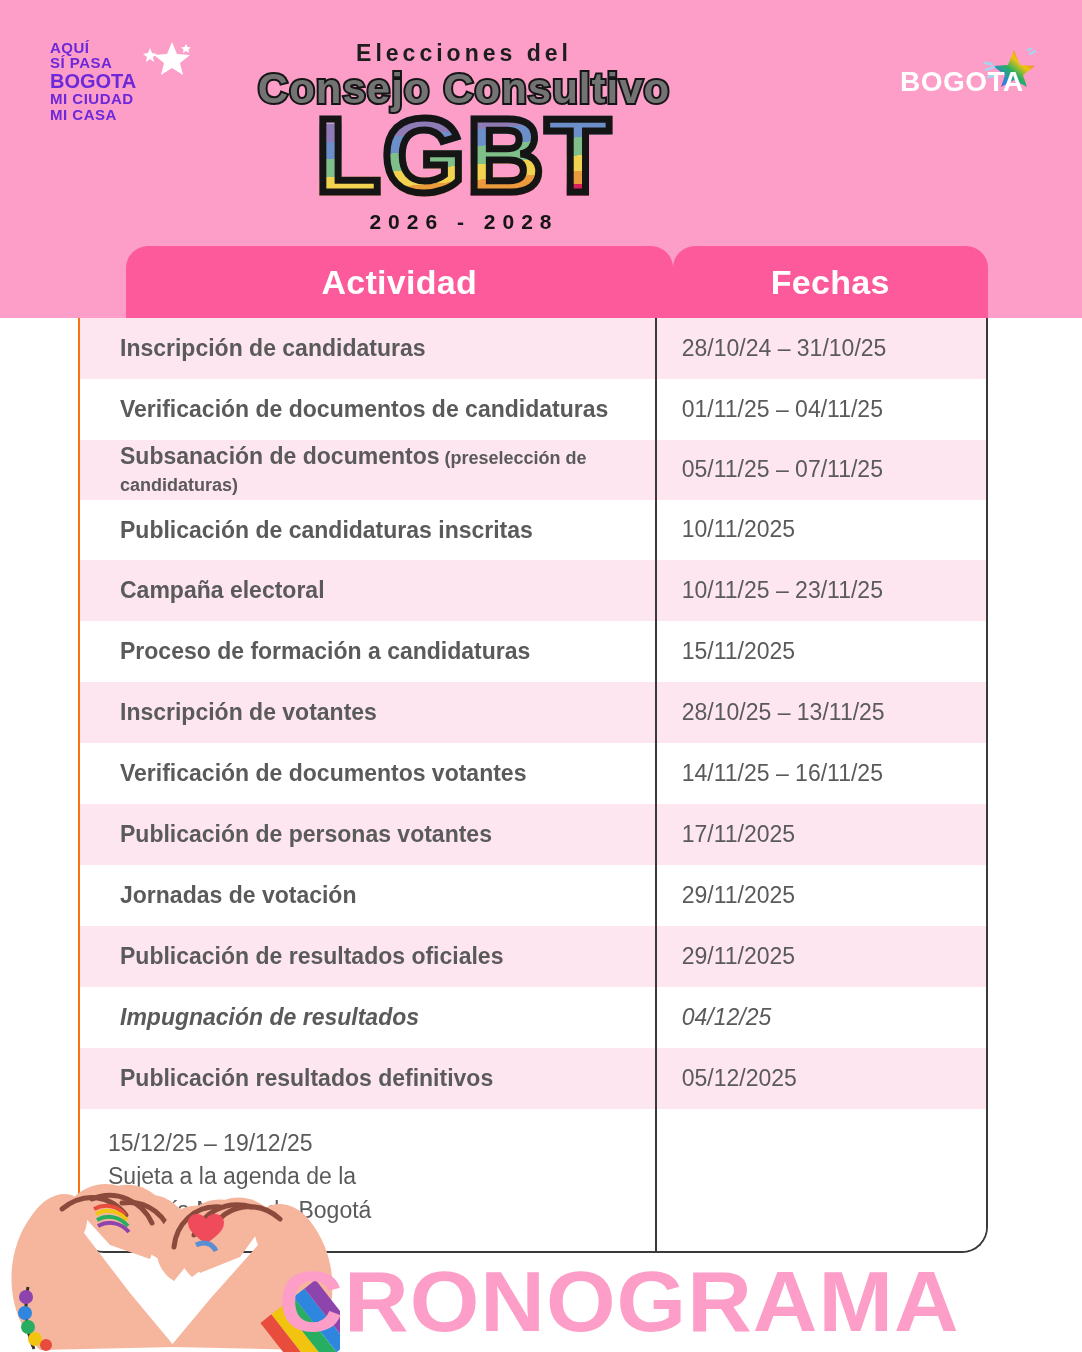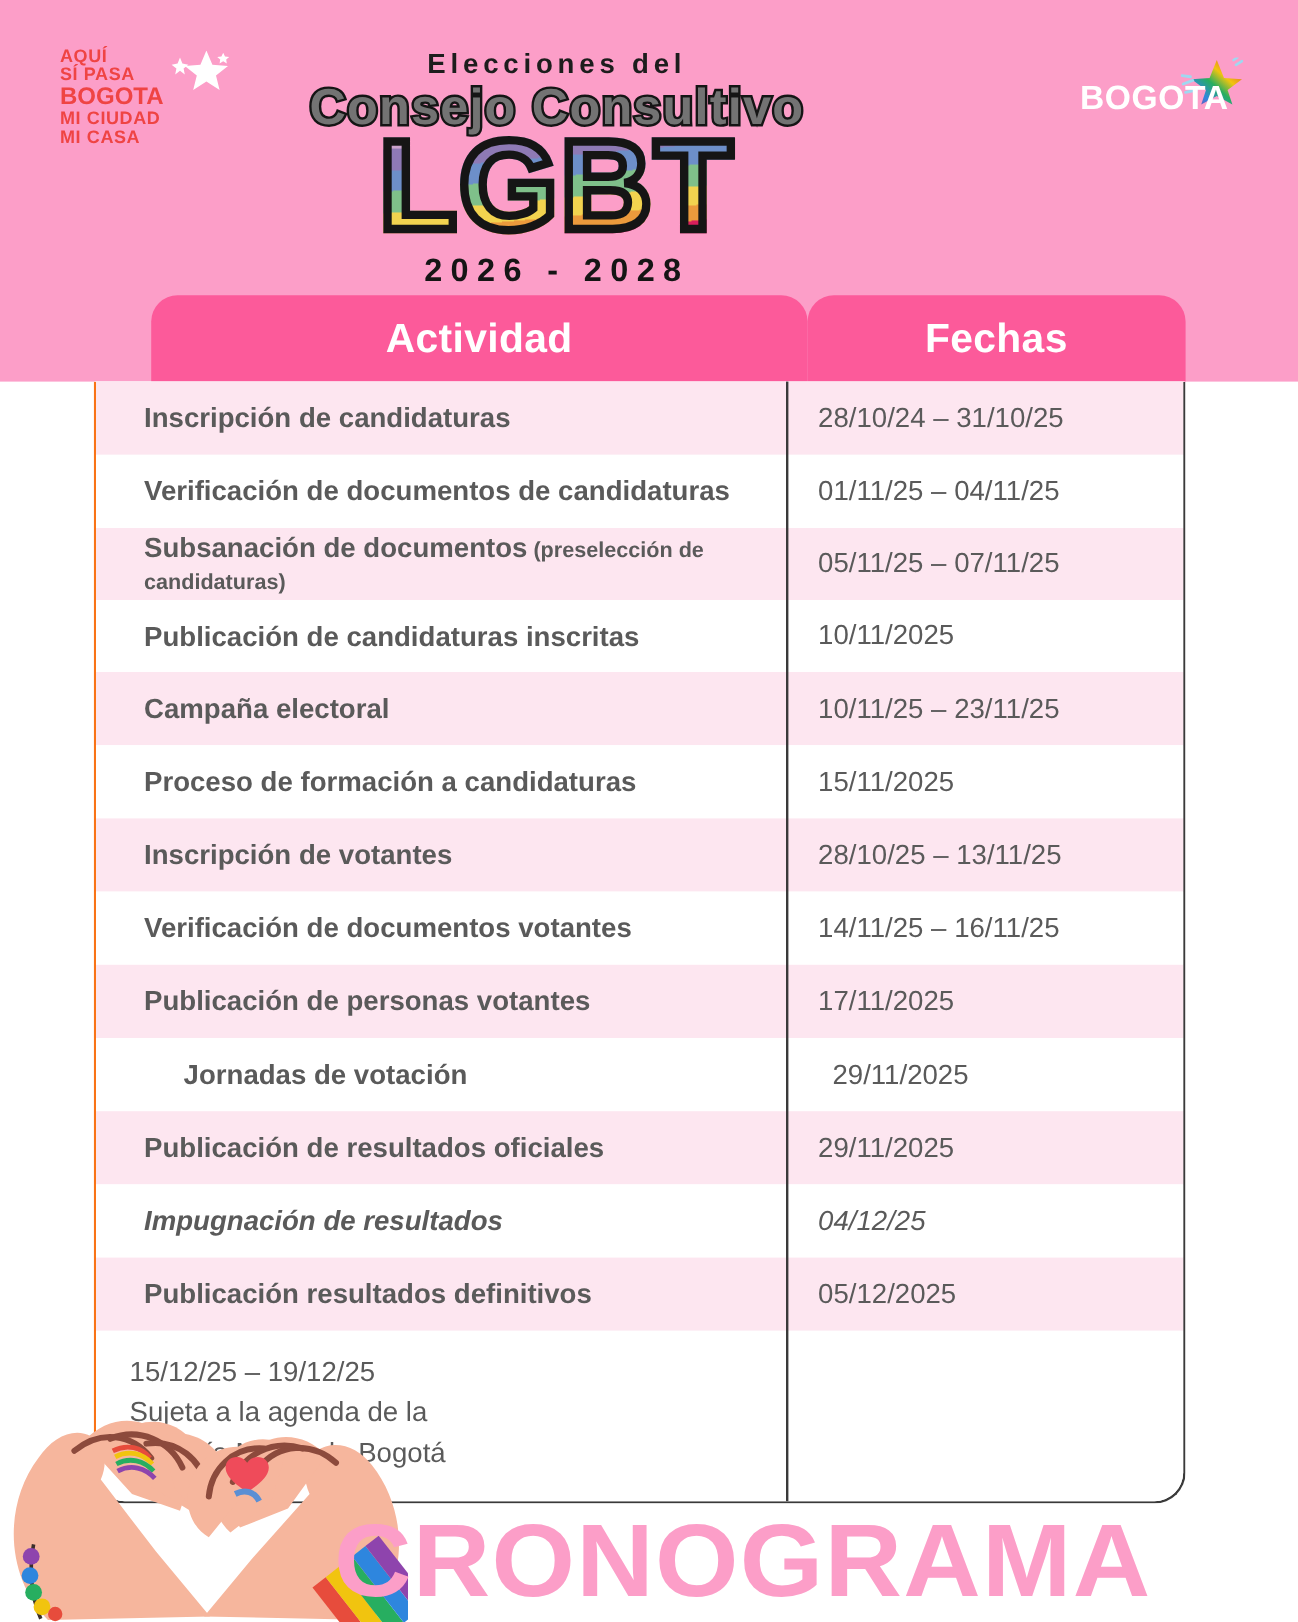--- a/index.html
+++ b/index.html
@@ -13,21 +13,21 @@
 
   
   #header-band{
     position:absolute; left:0; top:0; width:1082px; height:318px;
     background:#fc9ec8;
   }
 
   
   #city-logo{
     position:absolute; left:50px; top:40px; width:160px; height:75px;
-    color:#ef4444;
+    color:#6d28d9;
   }
   #city-logo .ln{
     font-weight:bold; font-style:normal;
     letter-spacing:.5px; line-height:1.03;
     font-size:15px; display:block; white-space:nowrap;
     font-family:"Liberation Sans", sans-serif;
   }
   #city-logo .big{ font-size:20px; letter-spacing:0px;}
   #city-logo .star{
     position:absolute; right:16px; top:2px; font-size:30px; line-height:1;
@@ -64,21 +64,21 @@
        #d81e5b 80%,  #d81e5b 90%,
        #ffffff 90%,  #ffffff 100%);
     -webkit-background-clip:text;
     background-clip:text;
     color:transparent;
     -webkit-text-stroke:7px #151515;
     paint-order:stroke fill;
     display:inline-block;
   }
   #logo-years{
-    font-size:27px; font-weight:bold; color:#151515; letter-spacing:7px;
+    font-size:21px; font-weight:bold; color:#151515; letter-spacing:7px;
     margin-top:2px; font-family:"Liberation Sans", sans-serif;
   }
 
   
   #bogota-logo{
     position:absolute; right:42px; top:52px; width:140px; height:56px;
   }
   #bogota-word{
     position:absolute; left:0; top:14px;
     font-size:28px; font-weight:bold; color:#ffffff; letter-spacing:.5px;
@@ -130,21 +130,21 @@
   }
   .row.r1{ height:61px; }
   .row.r2{ height:61px; }
   .row.r3{ height:60px; }
   .row.r4{ height:60px; }
   .row.r5{ height:61px; }
   .row.r6{ height:61px; }
   .row.r7{ height:61px; }
   .row.r8{ height:61px; }
   .row.r9{ height:61px; }
-  .row.r10{ height:61px;margin-left:33px; }
+  .row.r10{ height:61px; }
   .row.r11{ height:61px; }
   .row.r12{ height:61px;font-style:italic; }
   .row.r13{ height:61px; }
   .row.r14{ height:124px; align-items:flex-start; padding-top:18px;
             border-radius:0 0 24px 24px; }
 
   
   #cronograma{
     position:absolute; left:0; top:1258px; width:1082px;
     text-align:center; padding-left:150px; box-sizing:border-box;

